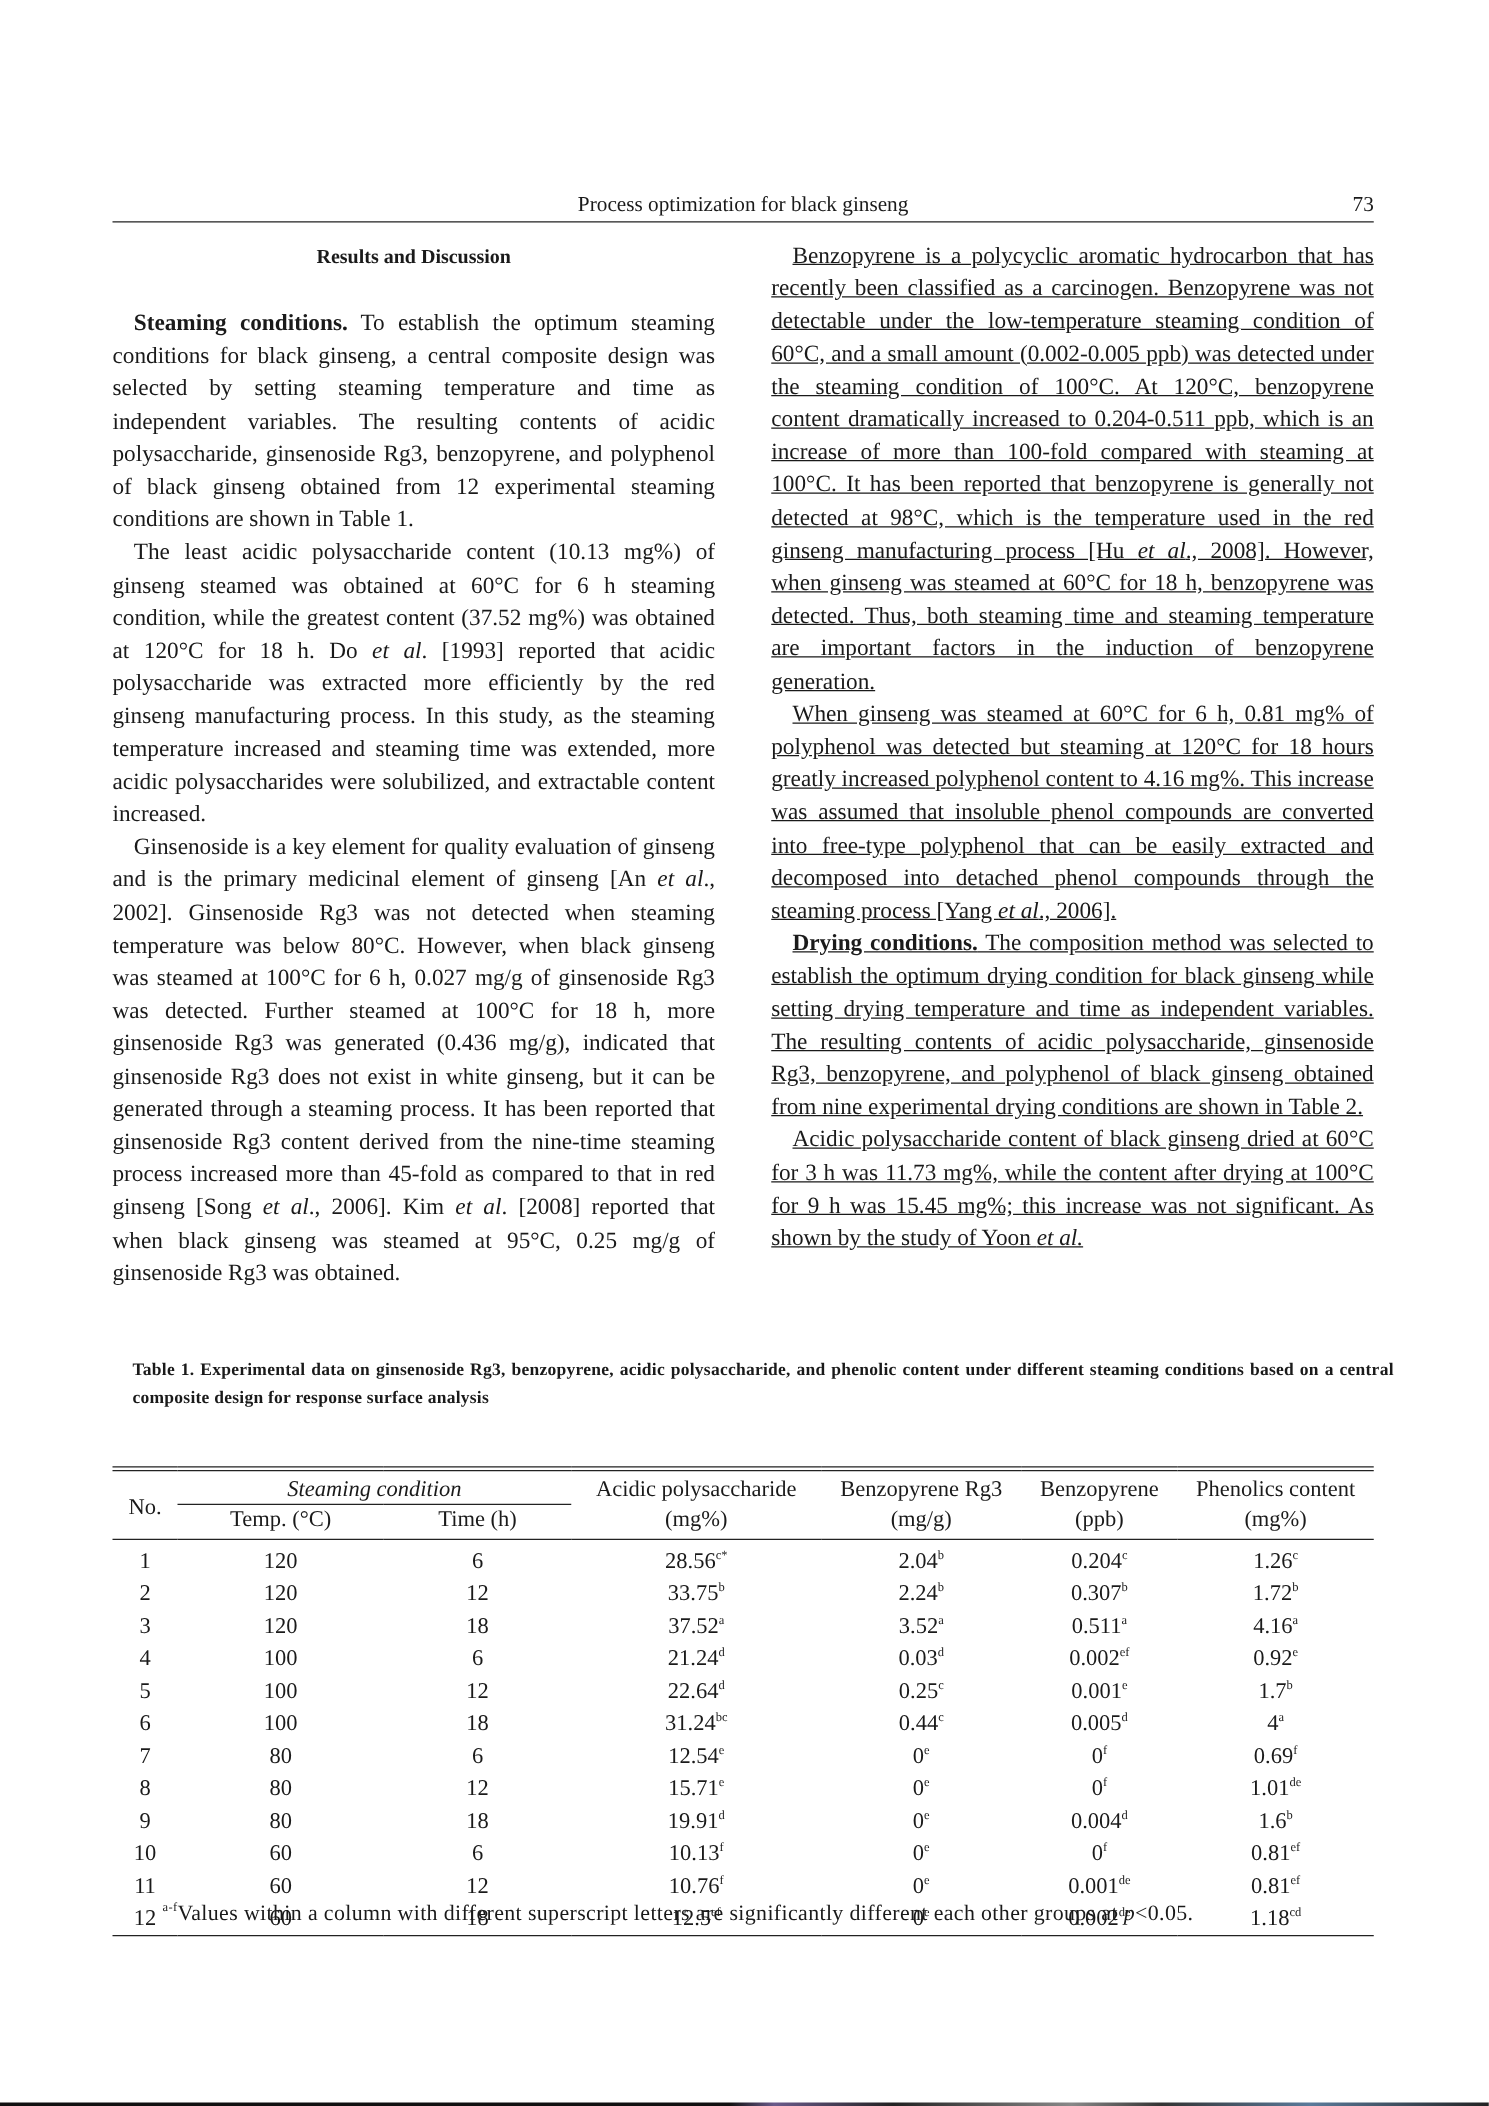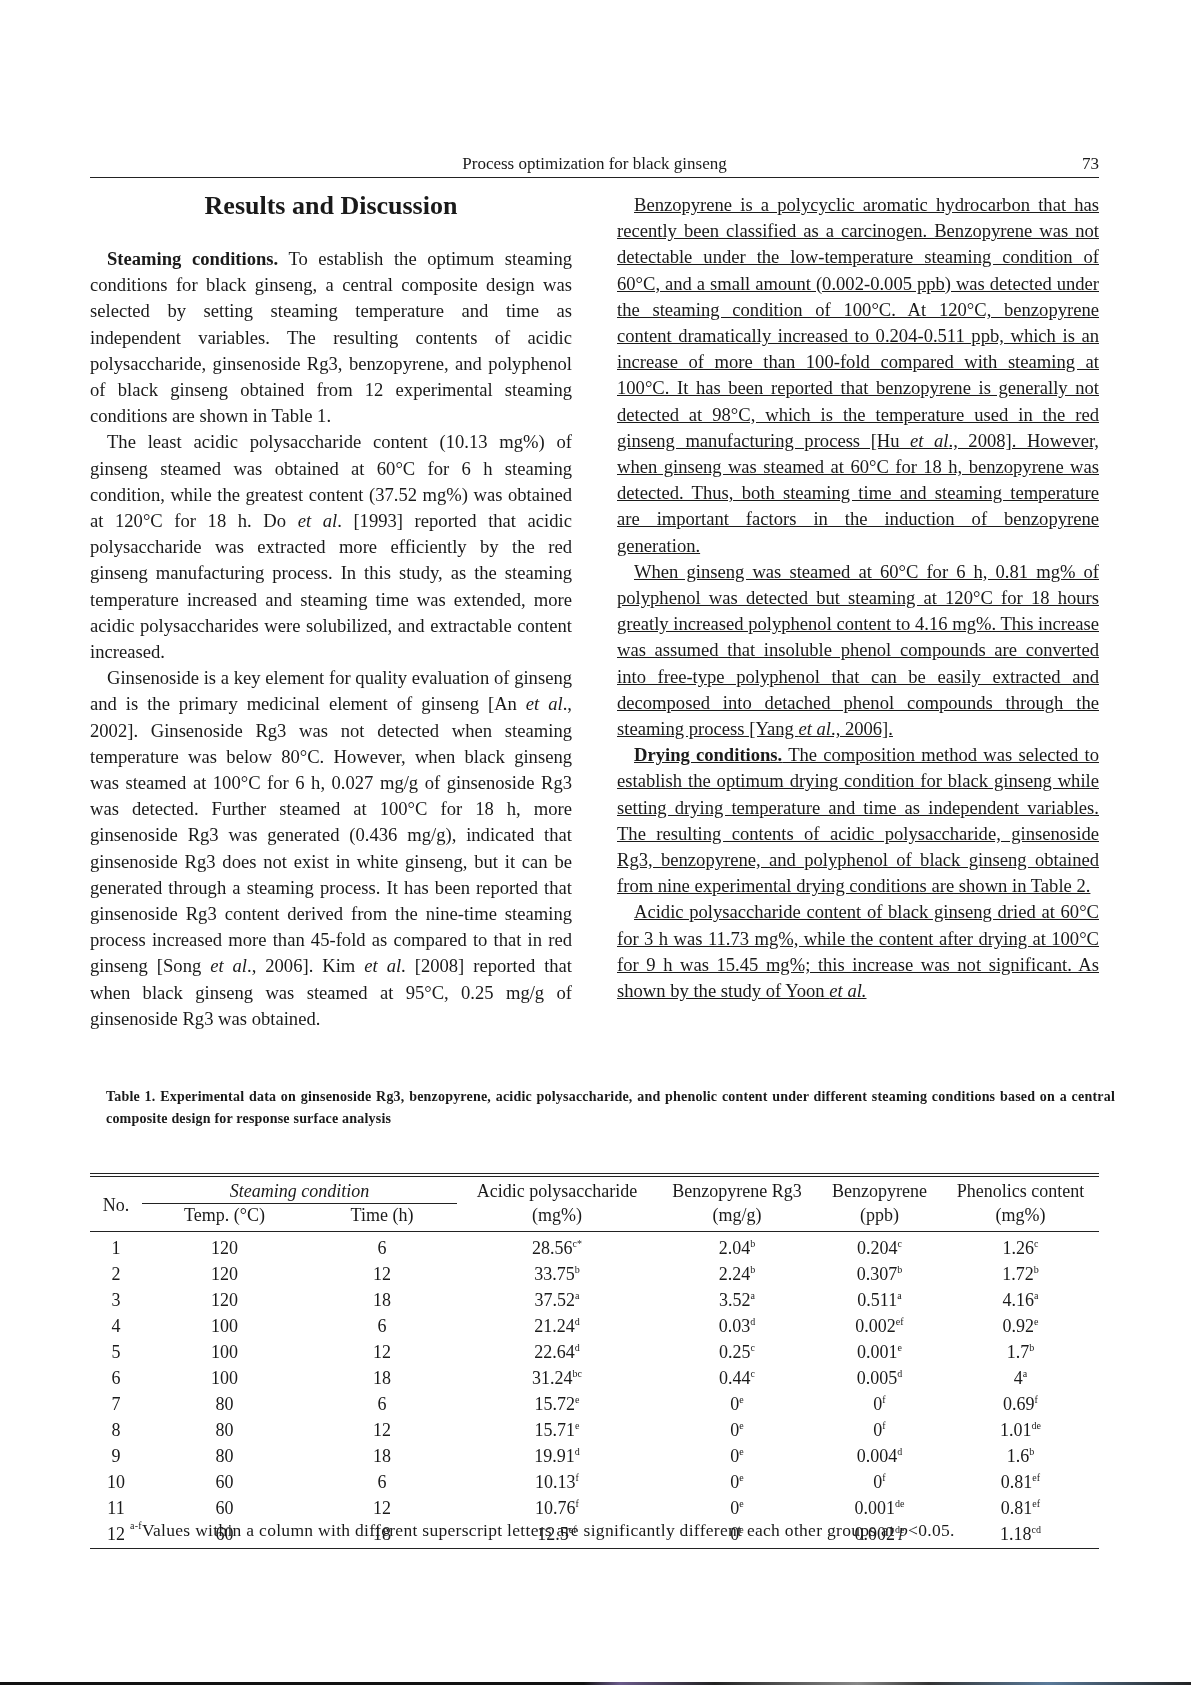--- a/index.html
+++ b/index.html
@@ -17,21 +17,21 @@
   .running-head .rh-page { position: absolute; right: 0; top: 1px; }
 
   .col {
     position: absolute; top: 192px; width: 482px;
     font-size: 18.6px; line-height: 26.2px; text-align: justify;
   }
   .col.left { left: 90px; }
   .col.right { left: 617px; text-decoration: underline; }
   .col p { margin: 0; text-indent: 17px; }
   .section-title {
-    font-weight: bold; text-align: center; font-size: 26px;
+    font-weight: bold; text-align: center; font-size: 16px;
     margin: 0 0 26px 0; line-height: 28px;
   }
   .lead { font-weight: bold; }
   .ital { font-style: italic; }
 
   .table-caption {
     position: absolute; left: 106px; top: 1086px; width: 1009px;
     font-weight: bold; font-size: 14px; line-height: 21.5px; text-align: justify;
     letter-spacing: 0.2px;
   }
@@ -167,21 +167,21 @@
         <td><span>18</span></td>
         <td><span>31.24</span><sup>bc</sup></td>
         <td><span>0.44</span><sup>c</sup></td>
         <td><span>0.005</span><sup>d</sup></td>
         <td><span>4</span><sup>a</sup></td>
       </tr>
       <tr>
         <td><span>7</span></td>
         <td><span>80</span></td>
         <td><span>6</span></td>
-        <td><span>15.72</span><sup>e</sup></td>
+        <td><span>12.54</span><sup>e</sup></td>
         <td><span>0</span><sup>e</sup></td>
         <td><span>0</span><sup>f</sup></td>
         <td><span>0.69</span><sup>f</sup></td>
       </tr>
       <tr>
         <td><span>8</span></td>
         <td><span>80</span></td>
         <td><span>12</span></td>
         <td><span>15.71</span><sup>e</sup></td>
         <td><span>0</span><sup>e</sup></td>

